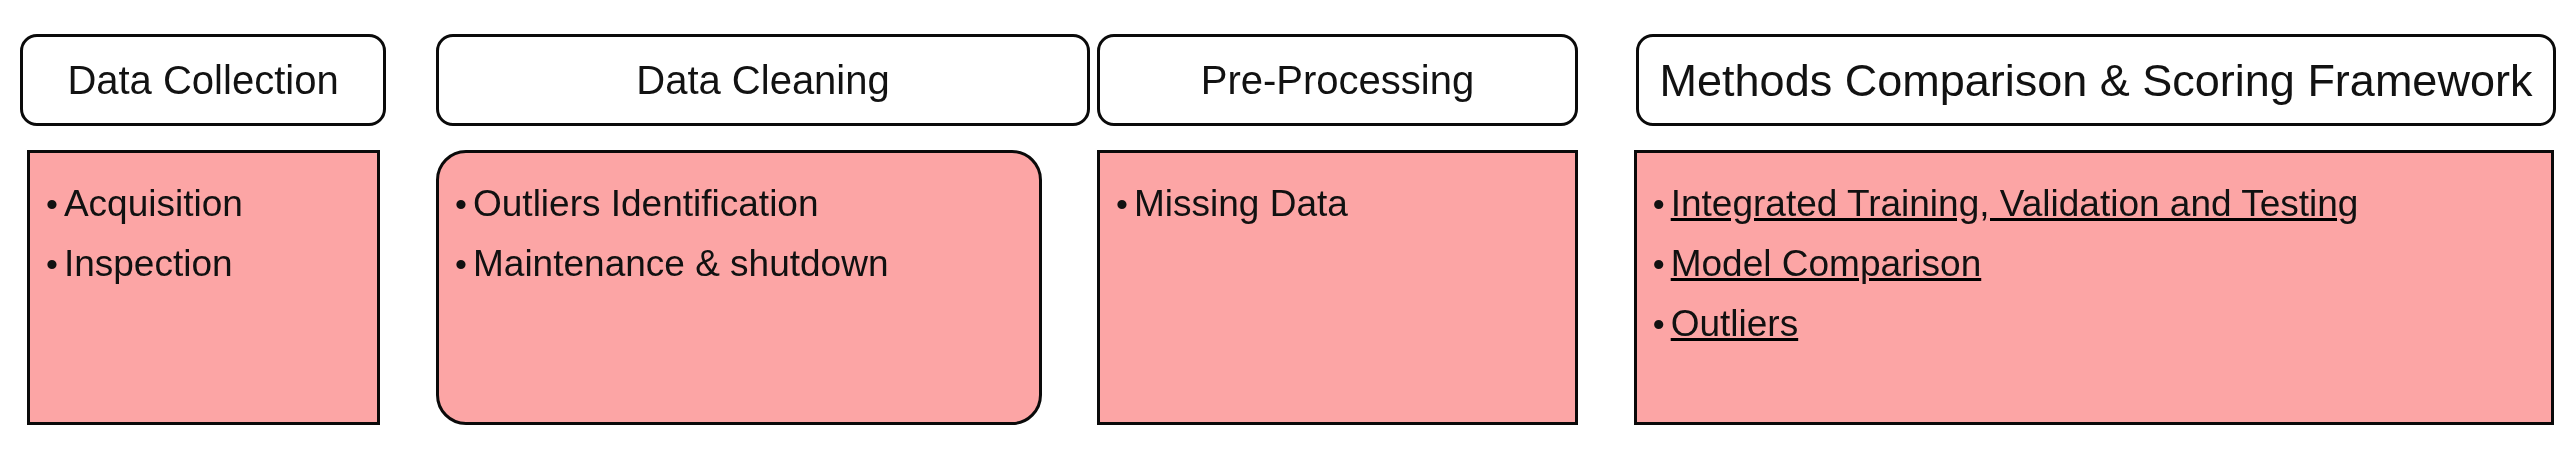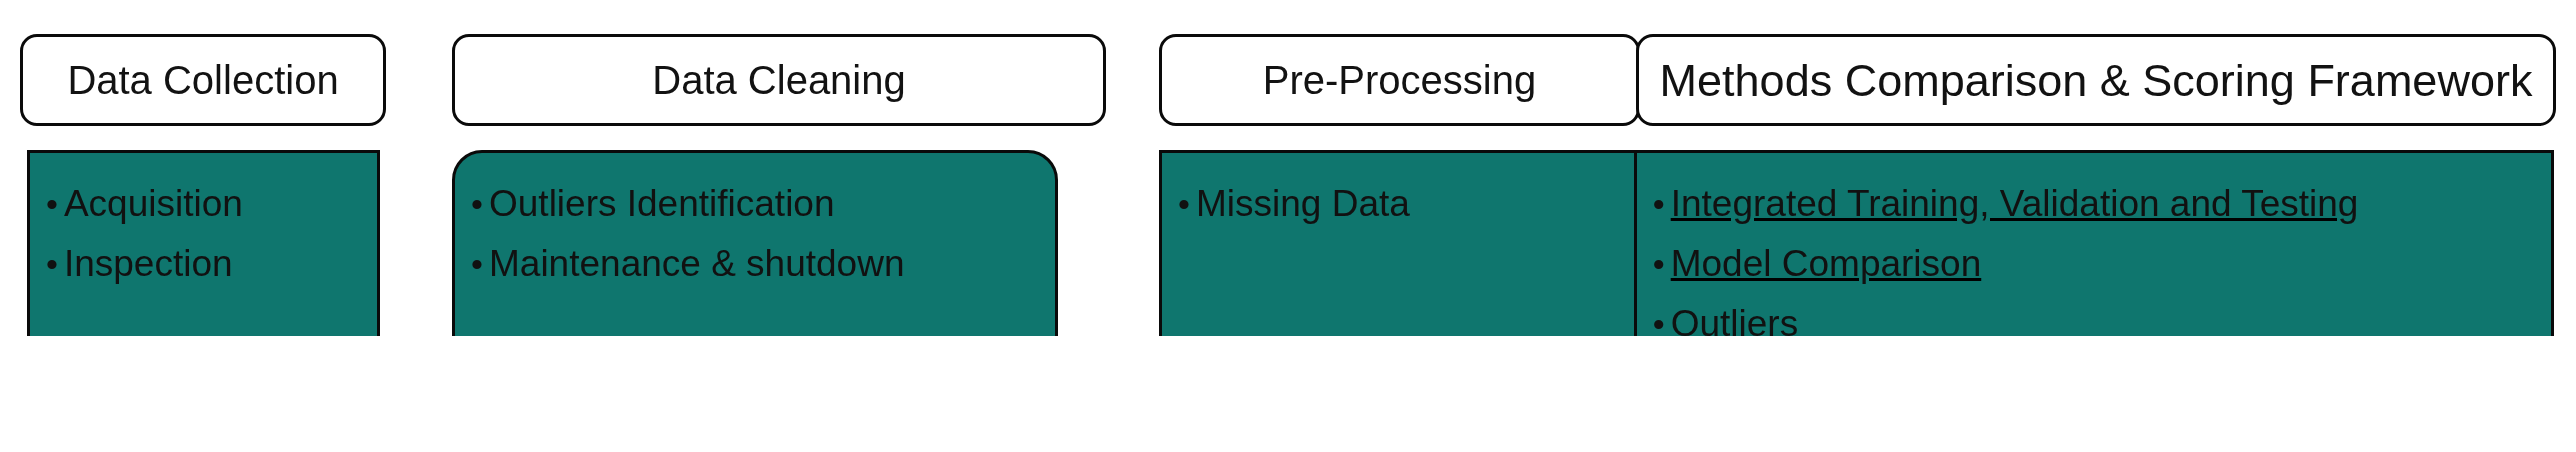--- a/index.html
+++ b/index.html
@@ -9,21 +9,21 @@
     background: #ffffff;
   }
   body {
     font-family: "Liberation Sans", sans-serif;
     -webkit-font-smoothing: antialiased;
   }
 
   #canvas {
     position: relative;
     width: 2576px;
-    height: 336px;
+    height: 452px;
     background: #ffffff;
     overflow: hidden;
   }
 
   
   .stage {
     position: absolute;
     top: 0;
     height: 452px;
   }
@@ -52,21 +52,21 @@
     padding: 0 7.7px;
   }
 
   
   .stage-body {
     position: absolute;
     top: 150px;
     height: 275px;
     box-sizing: border-box;
     border: 3.8px solid #0a0a0a;
-    background: #0f766e;
+    background: #fca5a5;
     overflow: hidden;
   }
   .bullet-list {
     list-style: none;
     margin: 0;
     padding: 20.7px 0 0 0;
   }
   .bullet-item {
     position: relative;
     font-size: 37px;
@@ -83,24 +83,24 @@
     top: 0;
     font-size: 34px;
     line-height: 60px;
     color: #111111;
   }
 
   
   #stage-0 { left: 20px;   width: 366px; }
   #stage-0 .stage-body { left: 6.9px;  width: 353px; }
 
-  #stage-1 { left: 452px;  width: 606px; padding-left: 48px; }
+  #stage-1 { left: 436px;  width: 606px; padding-left: 48px; }
   #stage-1 .stage-body { left: 0px;  width: 606px; border-radius: 30px; }
 
-  #stage-2 { left: 1159px; width: 481px; }
+  #stage-2 { left: 1097px; width: 481px; }
   #stage-2 .stage-body { left: 0px;  width: 481px; }
 
   #stage-3 { left: 1636px; width: 920px; }
   #stage-3 .stage-body { left: -2.3px; width: 920px; text-decoration: underline; }
 
   
   #stage-3 .stage-header-label { font-size: 45px; }
 </style>
 </head>
 <body>

